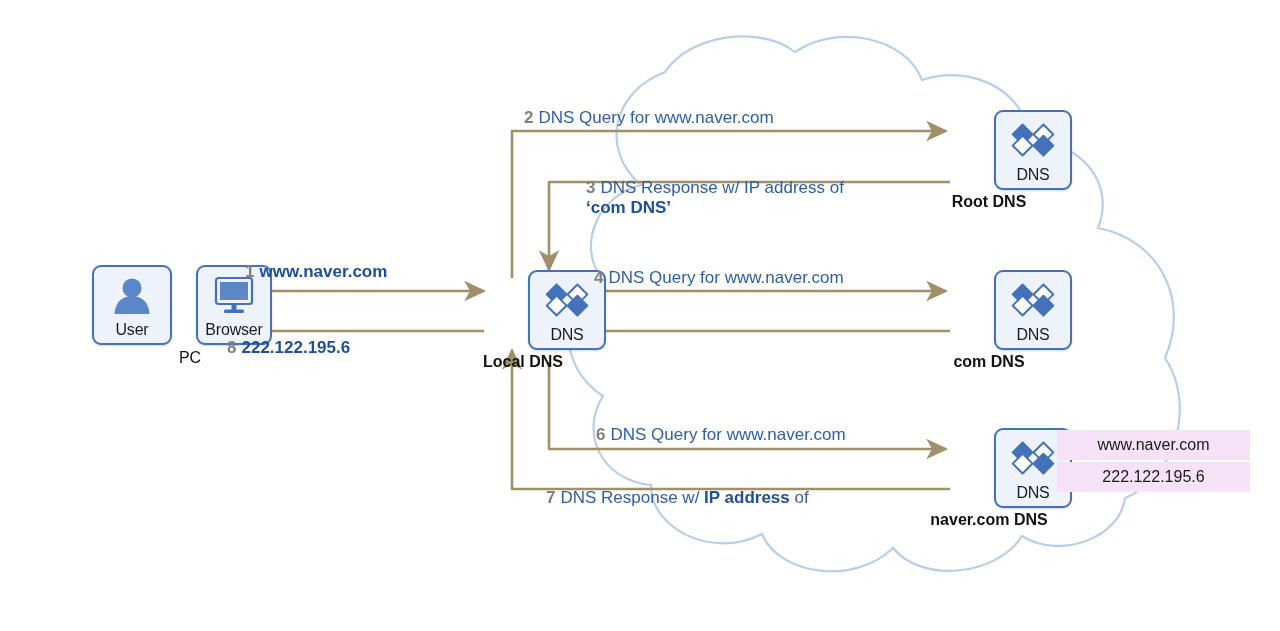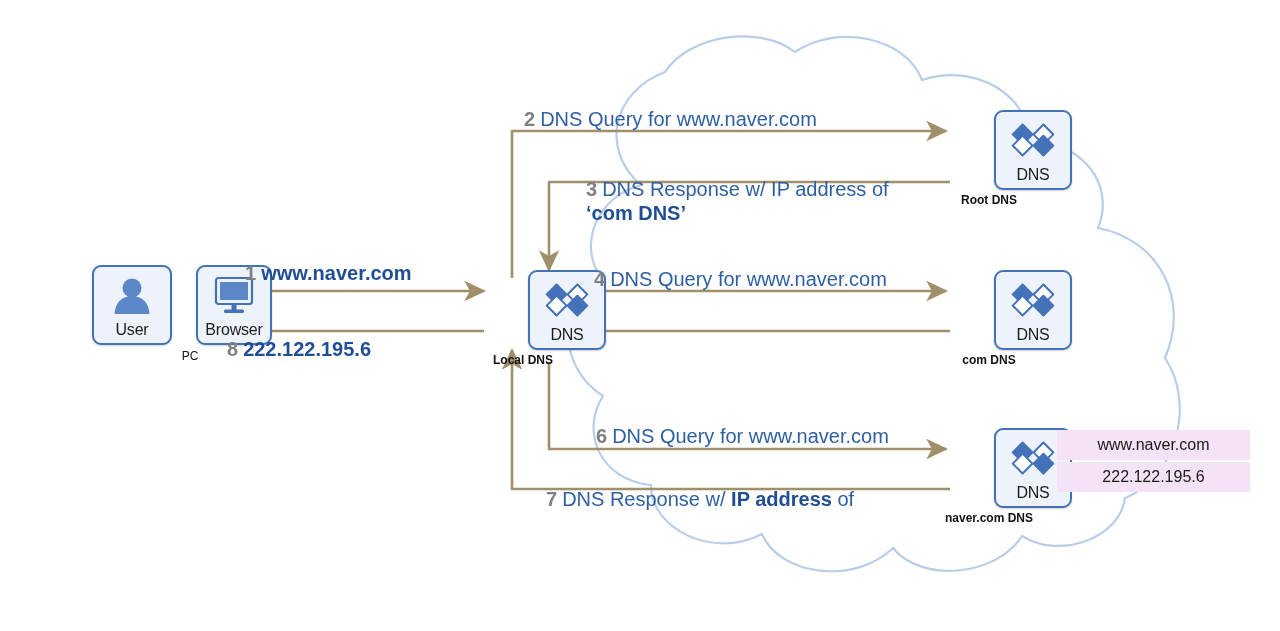--- a/index.html
+++ b/index.html
@@ -24,26 +24,26 @@
     box-shadow:0 1px 2px rgba(0,0,0,.18);
     margin-left:44px;
   }
   .nodebox .glyph{flex:1;display:flex;align-items:center;justify-content:center;width:100%;}
   .inner-label{
     font-size:16px;color:#1c1c1c;font-weight:400;
     line-height:1;padding-bottom:5px;letter-spacing:-.2px;
   }
   .caption{
     position:absolute;left:50%;transform:translateX(-50%);
-    white-space:nowrap;font-size:12px;color:#111;
+    white-space:nowrap;font-size:16px;color:#111;
   }
   .caption.bold{font-weight:bold;}
   .msg{
     position:absolute;z-index:5;
-    font-size:20px;color:#2e5fa3;line-height:1.18;
+    font-size:17px;color:#2e5fa3;line-height:1.18;
     white-space:nowrap;
   }
   .msg .num{color:#808080;font-weight:bold;margin-right:5px;}
   .msg b{color:#1f4e96;font-weight:bold;}
   .pinkbox{position:absolute;z-index:5;}
   .pinkrow{
     background:#f6e2f6;
     color:#1a1a1a;font-size:16px;
     text-align:center;
     padding:6px 14px;

